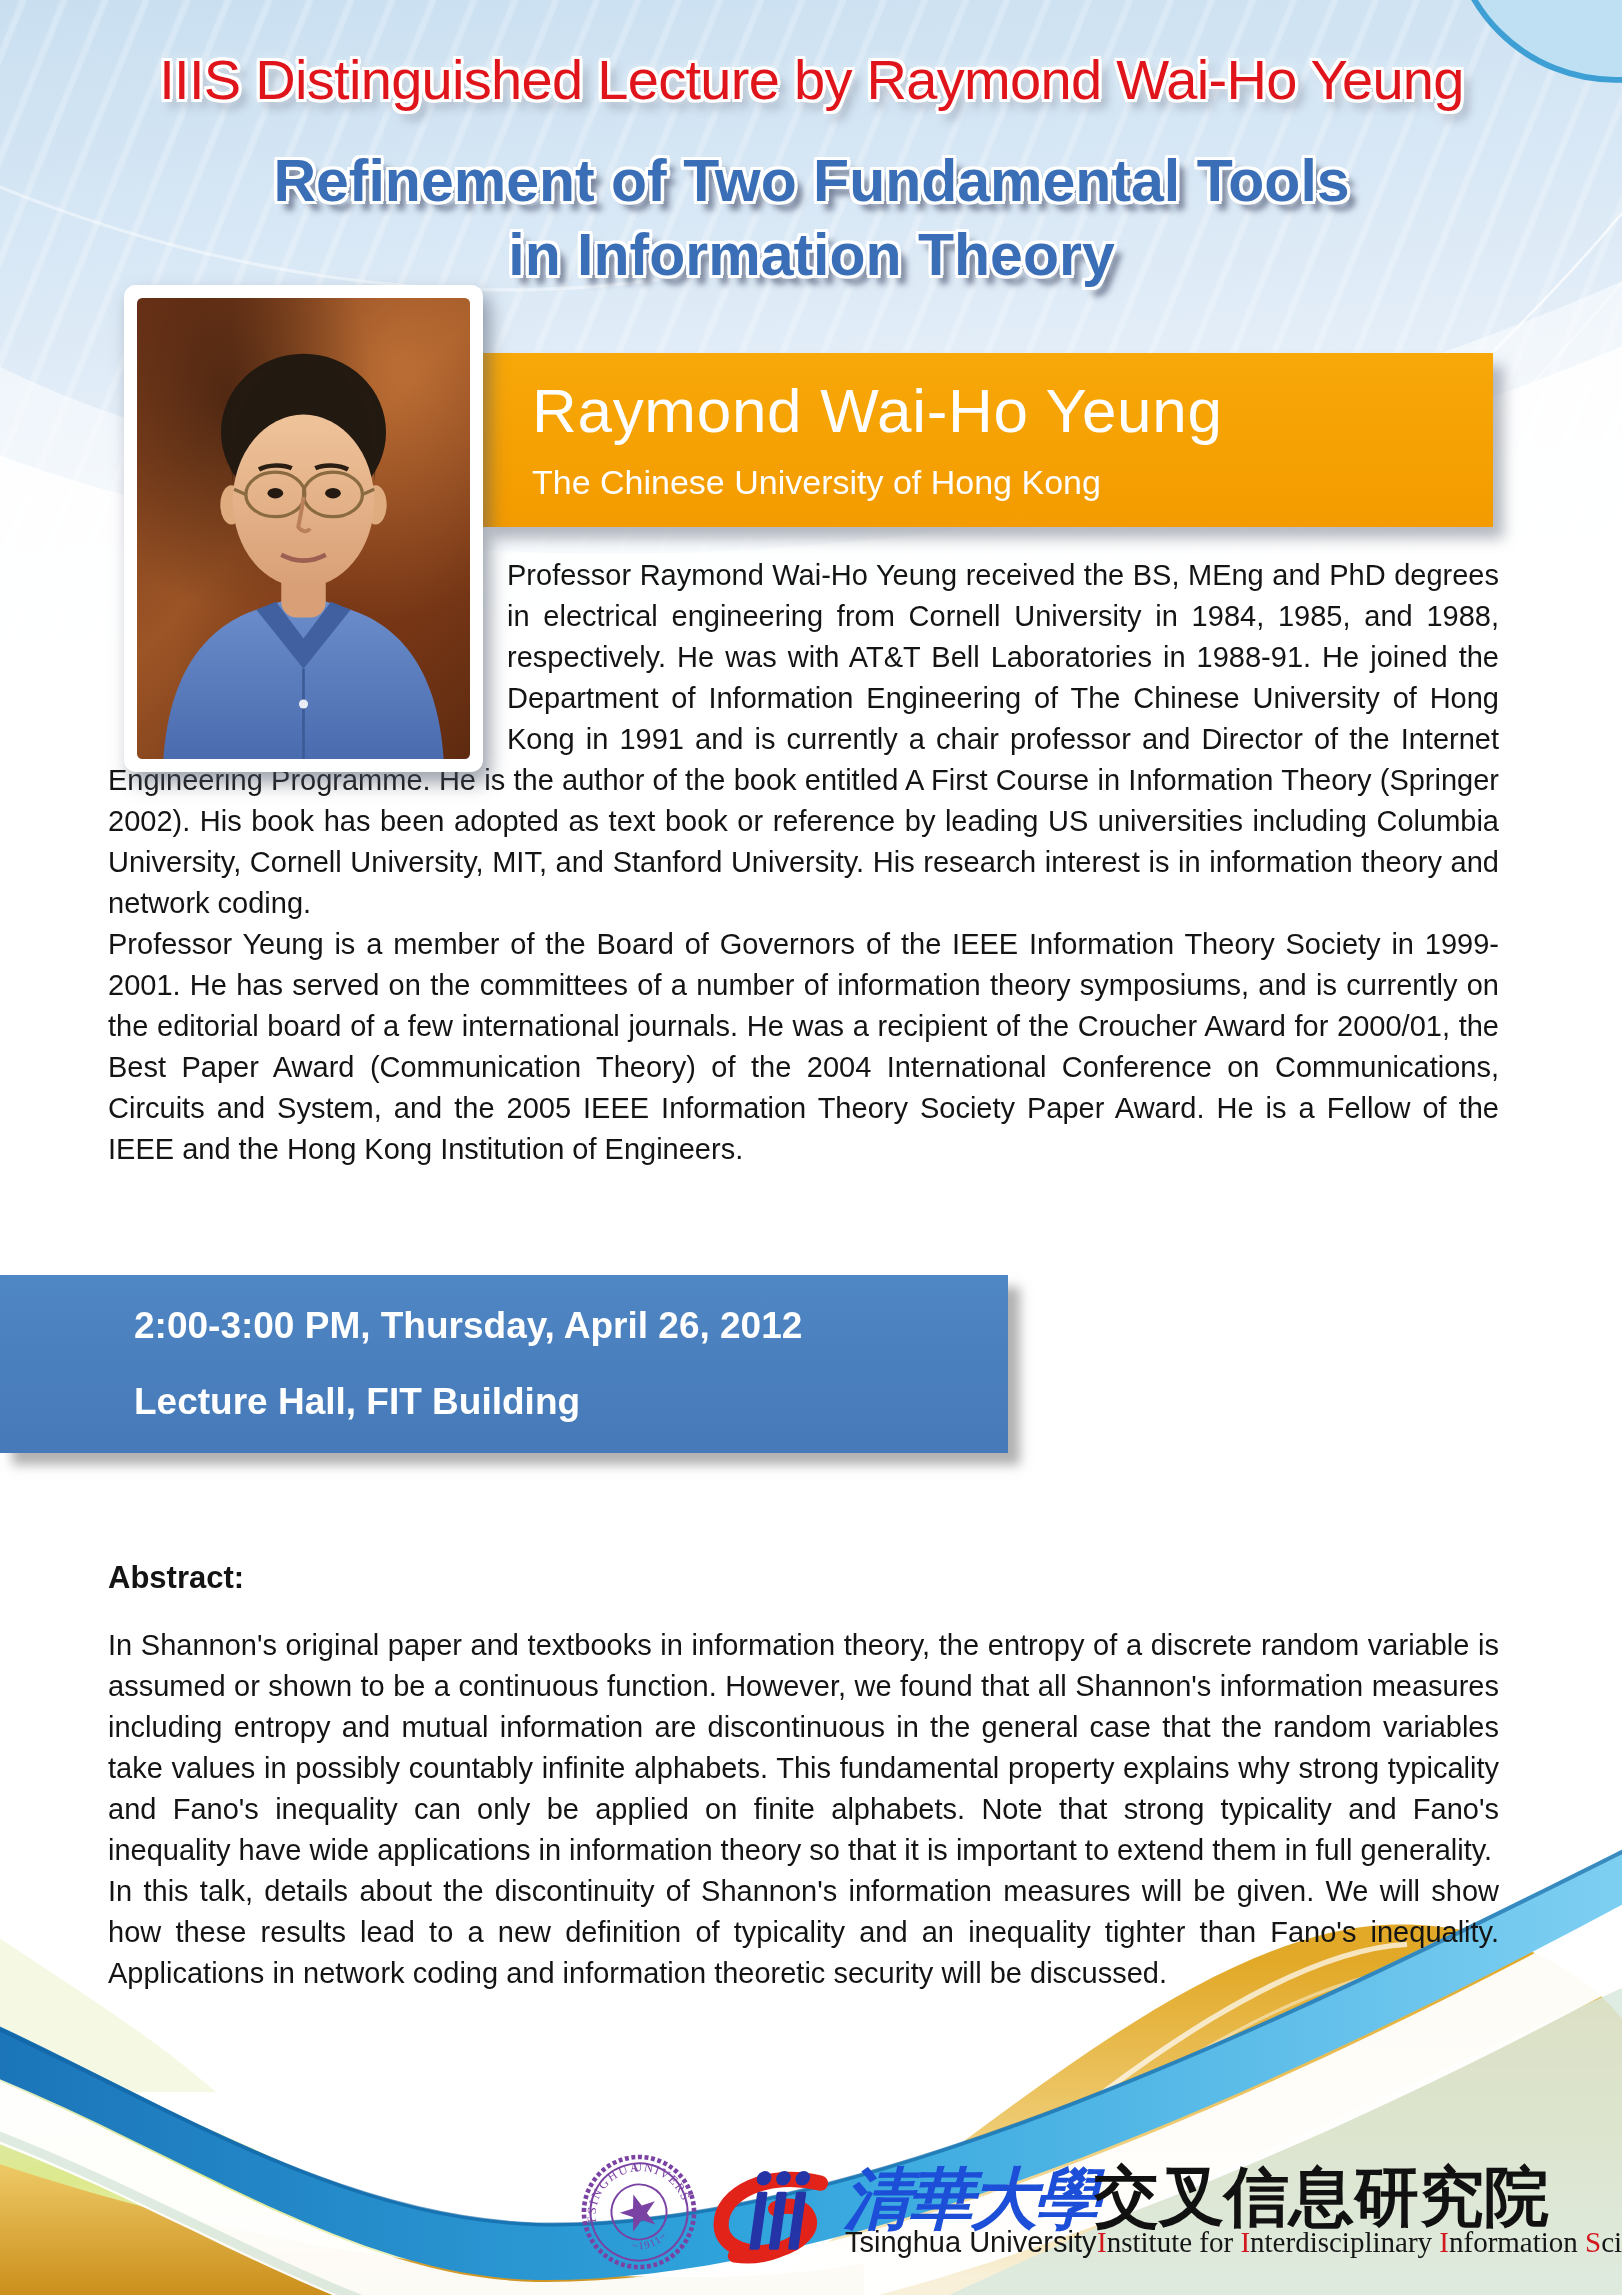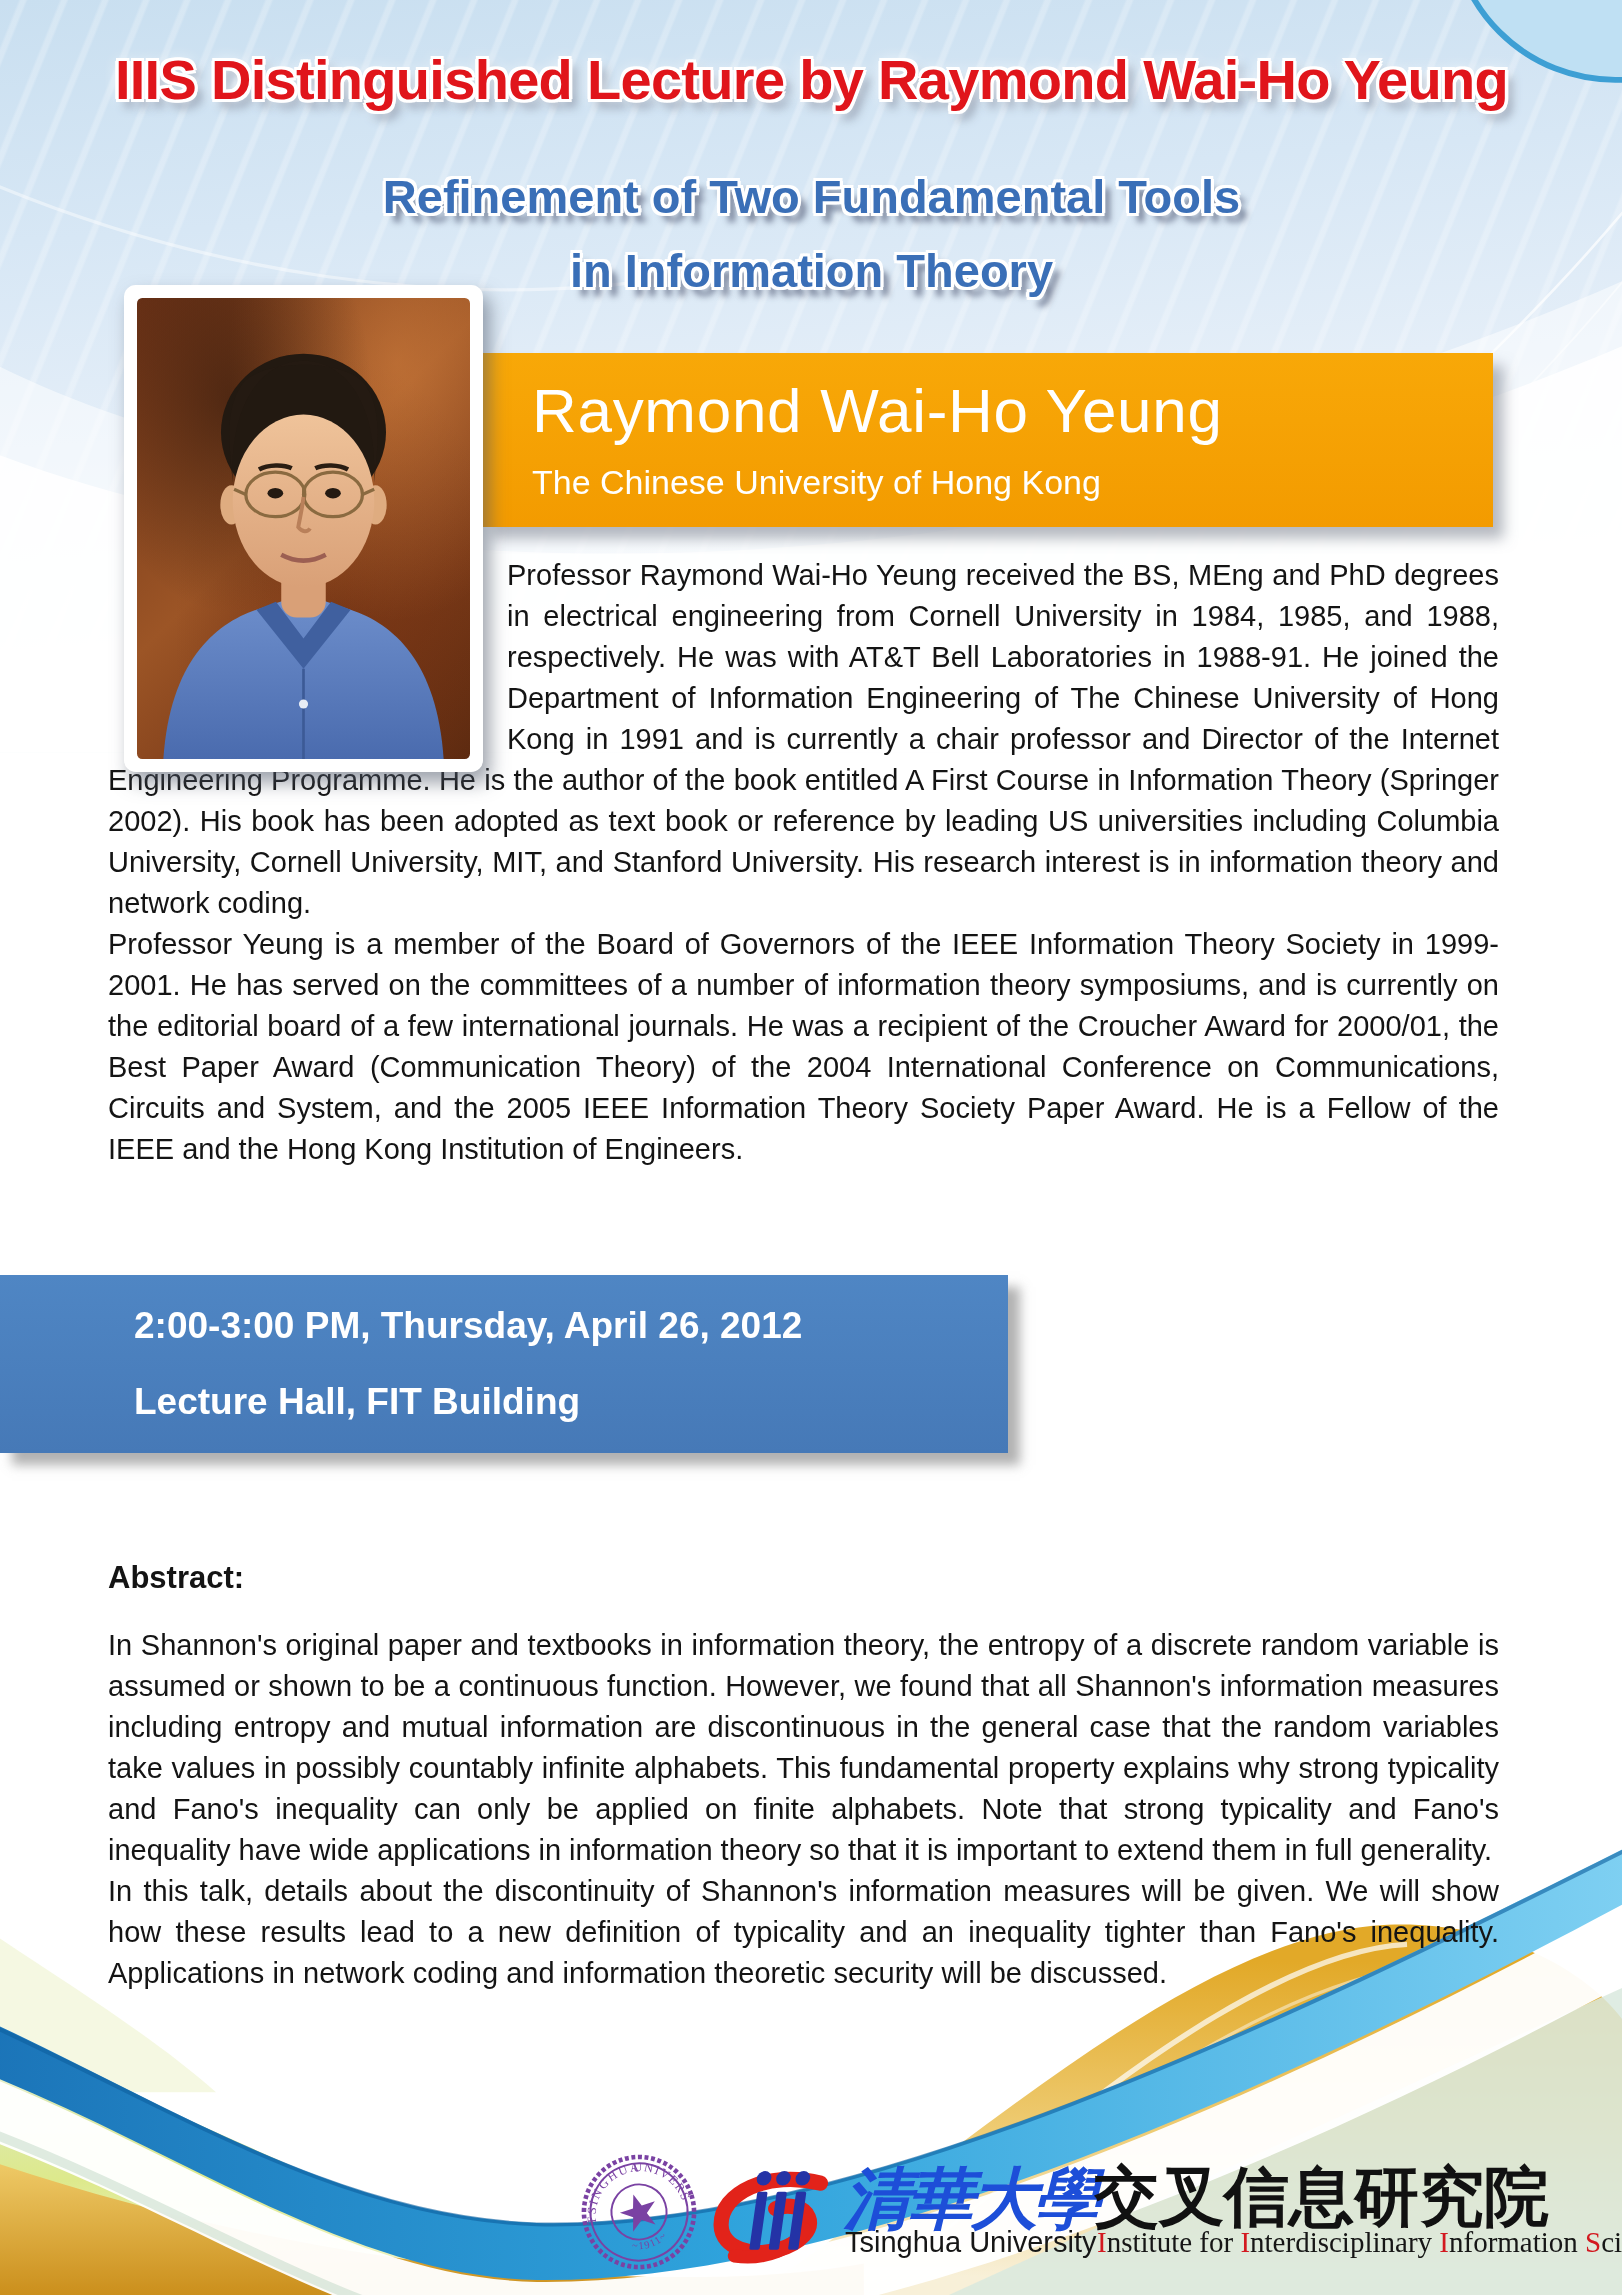--- a/index.html
+++ b/index.html
@@ -28,31 +28,31 @@
     position:absolute; top:753px; left:0; width:1623px; height:196px;
     background:linear-gradient(180deg,#ffffff 0%,#ffffff 100%);
   }
 
   
   .bg-bottom{ position:absolute; left:0; bottom:0; width:1623px; height:471px; }
 
   
   .title{
     position:absolute; top:47px; left:0; width:1623px;
-    text-align:center; font-size:56px; font-weight:bold; letter-spacing:-0.7px;
+    text-align:center; font-size:56px; font-weight:normal; letter-spacing:-0.7px;
     color:#e0151b;
     text-shadow:
       -2.6px -2.6px 0 #fff, 2.6px -2.6px 0 #fff, -2.6px 2.6px 0 #fff, 2.6px 2.6px 0 #fff,
       0 -3.3px 0 #fff, 0 3.3px 0 #fff, -3.3px 0 0 #fff, 3.3px 0 0 #fff,
       0 0 14.4px rgba(255,255,255,.95),
       6.5px 7.9px 9.2px rgba(125,135,155,.85);
   }
   .subtitle{
-    position:absolute; top:160px; left:0; width:1623px;
-    text-align:center; font-size:47px; font-weight:bold; line-height:74px;
+    position:absolute; top:144px; left:0; width:1623px;
+    text-align:center; font-size:59px; font-weight:bold; line-height:74px;
     color:#3a6fb7;
     text-shadow:
       -2.6px -2.6px 0 #fff, 2.6px -2.6px 0 #fff, -2.6px 2.6px 0 #fff, 2.6px 2.6px 0 #fff,
       0 -3.3px 0 #fff, 0 3.3px 0 #fff, -3.3px 0 0 #fff, 3.3px 0 0 #fff,
       7.9px 9.2px 6.5px rgba(105,115,140,.9);
   }
 
   
   .photo-frame{
     position:absolute; left:124px; top:285px; width:359px; height:487px;

